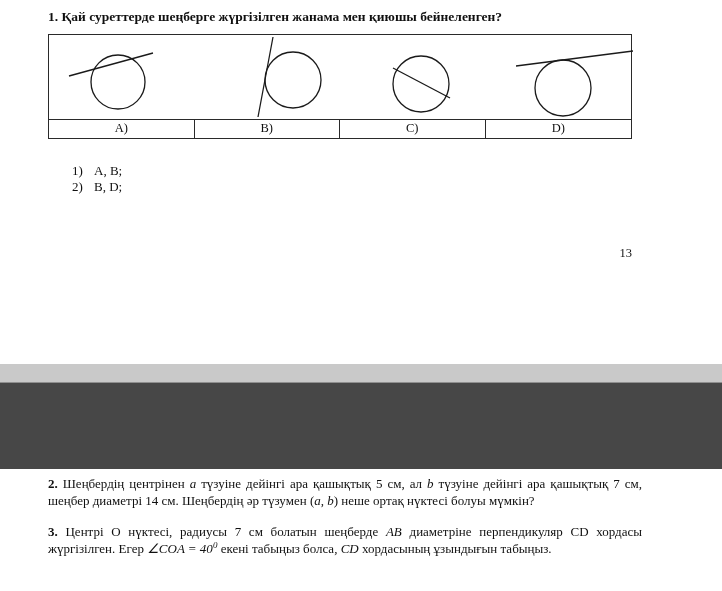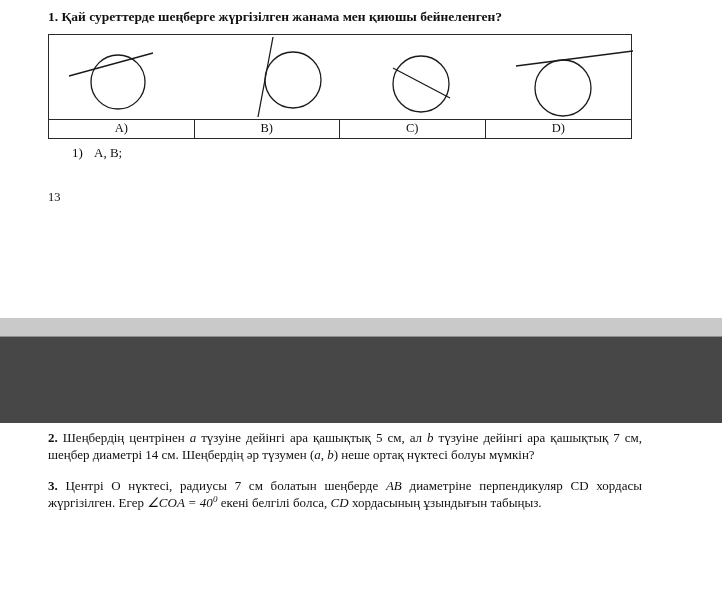--- a/index.html
+++ b/index.html
@@ -2,37 +2,37 @@
 <html><head>
 <meta charset="utf-8">
 <style>
   * { margin:0; padding:0; box-sizing:border-box; }
   html,body { background:#fff; }
   body {
     width:722px; height:591px; overflow:hidden;
     font-family:"Liberation Serif", serif; color:#101010;
     position:relative;
   }
-  .page-top { height:318px; background:#ffffff; padding:8px 0 0 48px; }
+  .page-top { height:364px; background:#ffffff; padding:8px 0 0 48px; }
   .q-head { font-size:13.5px; line-height:17px; width:594px; }
   .q-head .bd { font-weight:bold; }
 
   .fig-table { width:584px; margin-top:9px; border:1px solid #2a2a2a; background:#fff; }
   .fig-row { display:flex; height:85px; border-bottom:1px solid #2a2a2a; }
   .fig-cell { width:146px; height:85px; }
   .fig-cell svg { display:block; width:146px; height:85px; }
   .label-row { display:flex; height:18px; }
   .label-cell { width:146px; text-align:center; font-size:12.5px; line-height:17px; border-right:1px solid #2a2a2a; }
   .label-cell:last-child { border-right:none; }
 
-  .options { list-style:none; margin:6px 0 0 24px; font-size:13px; }
+  .options { list-style:none; margin:24px 0 0 24px; font-size:13px; }
   .options li { line-height:15.5px; }
   .options .mk { display:inline-block; width:22px; }
 
-  .pageno { width:584px; text-align:left; margin-top:29px; font-size:12.5px; }
+  .pageno { width:584px; text-align:right; margin-top:52px; font-size:12.5px; }
 
   .scan-gap { width:722px; }
   .gap-light { height:19px; background:#c9c9c9; border-bottom:1px solid #8f8f8f; }
   .gap-dark { height:86px; background:#474747; }
 
   .page-bottom { height:167px; background:#ffffff; padding:7px 80px 0 48px; font-size:13px; }
   .para { text-align:justify; line-height:16.5px; margin-bottom:15px; }
   .bd { font-weight:bold; }
   .it { font-style:italic; }
   sup { font-size:9px; line-height:0; }
@@ -74,26 +74,27 @@
     <div class="label-row">
       <div class="label-cell">A)</div>
       <div class="label-cell">B)</div>
       <div class="label-cell">C)</div>
       <div class="label-cell">D)</div>
     </div>
   </div>
 
   <ul class="options">
     <li><span class="mk">1)</span><span>A, B;</span></li>
+    <li><span class="mk">2)</span><span>B, D;</span></li>
   </ul>
 
   <div class="pageno">13</div>
 </div>
 
 <div class="scan-gap">
   <div class="gap-light"></div>
   <div class="gap-dark"></div>
 </div>
 
 <div class="page-bottom">
   <p class="para"><span class="bd">2.</span><span> Шеңбердің центрінен </span><span class="it">a</span><span> түзуіне дейінгі ара қашықтық 5 см, ал </span><span class="it">b</span><span> түзуіне дейінгі ара қашықтық 7 см, шеңбер диаметрі 14 см. Шеңбердің әр түзумен (</span><span class="it">a</span><span>, </span><span class="it">b</span><span>) неше ортақ нүктесі болуы мүмкін?</span></p>
-  <p class="para"><span class="bd">3.</span><span> Центрі О нүктесі, радиусы 7 см болатын шеңберде </span><span class="it">AB</span><span> диаметріне перпендикуляр CD хордасы жүргізілген. Егер </span><span class="it">∠COA = 40</span><sup class="it">0</sup><span> екені белгілі болса, </span><span class="it">CD</span><span> хордасының ұзындығын табыңыз.</span></p>
+  <p class="para"><span class="bd">3.</span><span> Центрі О нүктесі, радиусы 7 см болатын шеңберде </span><span class="it">AB</span><span> диаметріне перпендикуляр CD хордасы жүргізілген. Егер </span><span class="it">∠COA = 40</span><sup class="it">0</sup><span> екені табыңыз болса, </span><span class="it">CD</span><span> хордасының ұзындығын табыңыз.</span></p>
 </div>
 
 </body></html>

